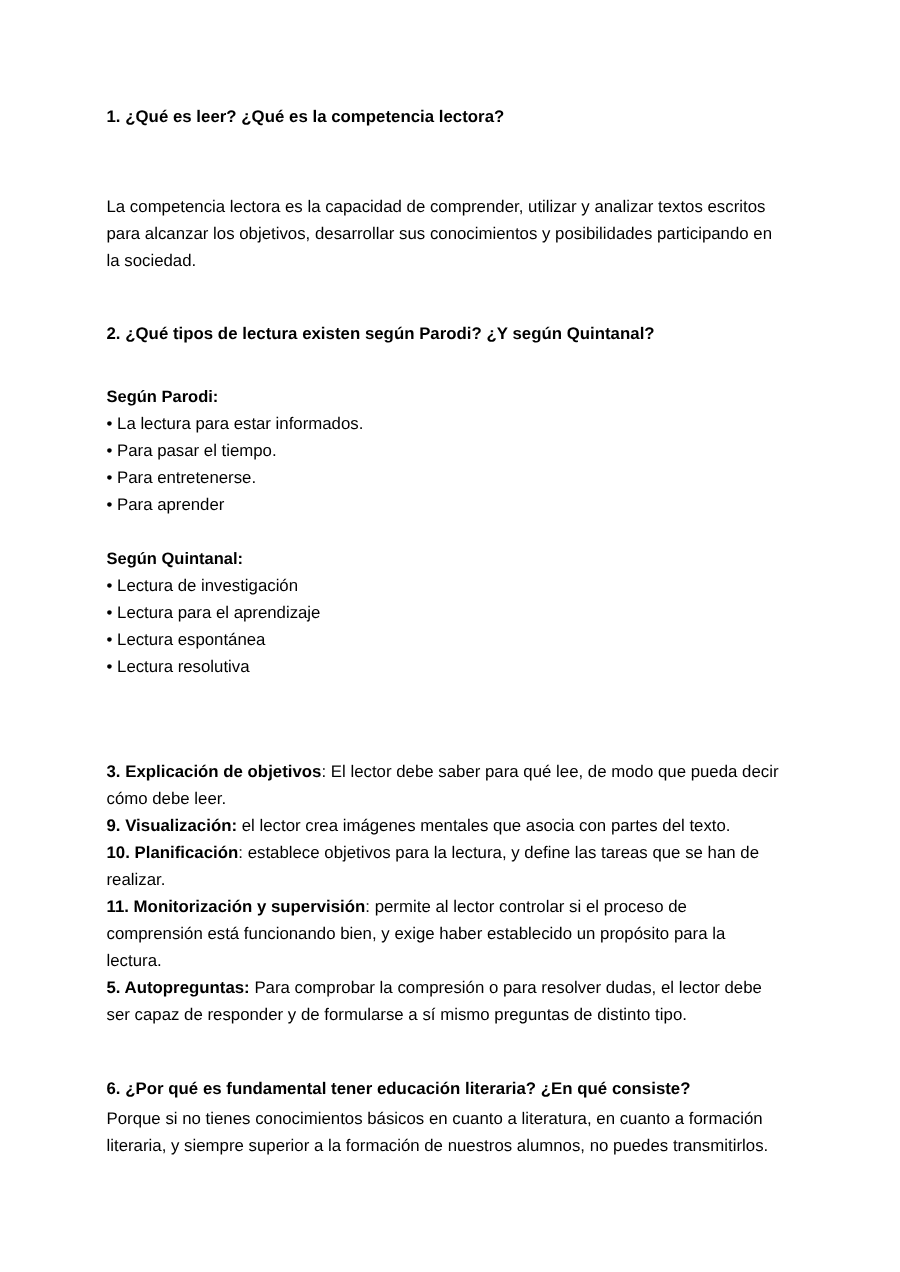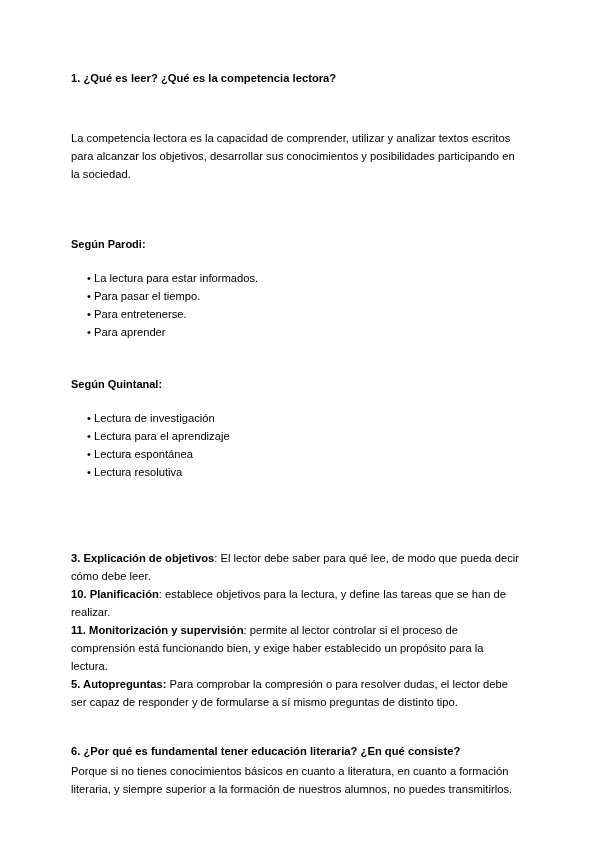--- a/index.html
+++ b/index.html
@@ -48,21 +48,21 @@
   }
   
   .sub-heading {
     font-size: 11px;
     font-weight: bold;
     line-height: 18px;
     margin: 0;
   }
   .bullet-list {
     list-style: none;
-    margin: 16px;
+    margin: 0;
     padding: 0;
   }
   .bullet-list li {
     font-size: 11.2px;
     line-height: 18px;
     margin: 0;
     padding: 0;
   }
   .bullet-list li::before {
     content: "\2022\00a0";
@@ -80,20 +80,21 @@
     <div>
       <p class="q-heading">1. ¿Qué es leer? ¿Qué es la competencia lectora?</p>
       <div class="gap-lg"></div>
       <div class="gap-md"></div>
       <p class="para">La competencia lectora es la capacidad de comprender, utilizar y analizar textos escritos para alcanzar los objetivos, desarrollar sus conocimientos y posibilidades participando en la sociedad.</p>
     </div>
 
     <div class="gap-xxl"></div>
 
     <div>
+      <p class="q-heading">2. ¿Qué tipos de lectura existen según Parodi? ¿Y según Quintanal?</p>
       <div class="gap-lg"></div>
 
       <p class="sub-heading">Según Parodi:</p>
       <ul class="bullet-list">
         <li>La lectura para estar informados.</li>
         <li>Para pasar el tiempo.</li>
         <li>Para entretenerse.</li>
         <li>Para aprender</li>
       </ul>
 
@@ -108,20 +109,21 @@
       </ul>
     </div>
 
     <div class="gap-xxl"></div>
 
     <div>
       <div class="gap-lg"></div>
 
       <p class="para"><b>3. Explicación de objetivos</b><span>: </span><span>El lector debe saber para qué lee, de modo que pueda decir cómo debe leer.</span></p>
 
+      <p class="para"><b>9. Visualización:</b><span> </span><span>el lector crea imágenes mentales que asocia con partes del texto.</span></p>
 
       <p class="para"><b>10. Planificación</b><span>: </span><span>establece objetivos para la lectura, y define las tareas que se han de realizar.</span></p>
 
       <p class="para"><b>11. Monitorización y supervisión</b><span>: </span><span>permite al lector controlar si el proceso de comprensión está funcionando bien, y exige haber establecido un propósito para la lectura.</span></p>
 
       <p class="para"><b>5. Autopreguntas:</b><span> </span><span>Para comprobar la compresión o para resolver dudas, el lector debe ser capaz de responder y de formularse a sí mismo preguntas de distinto tipo.</span></p>
     </div>
 
     <div class="gap-xxl"></div>
 

